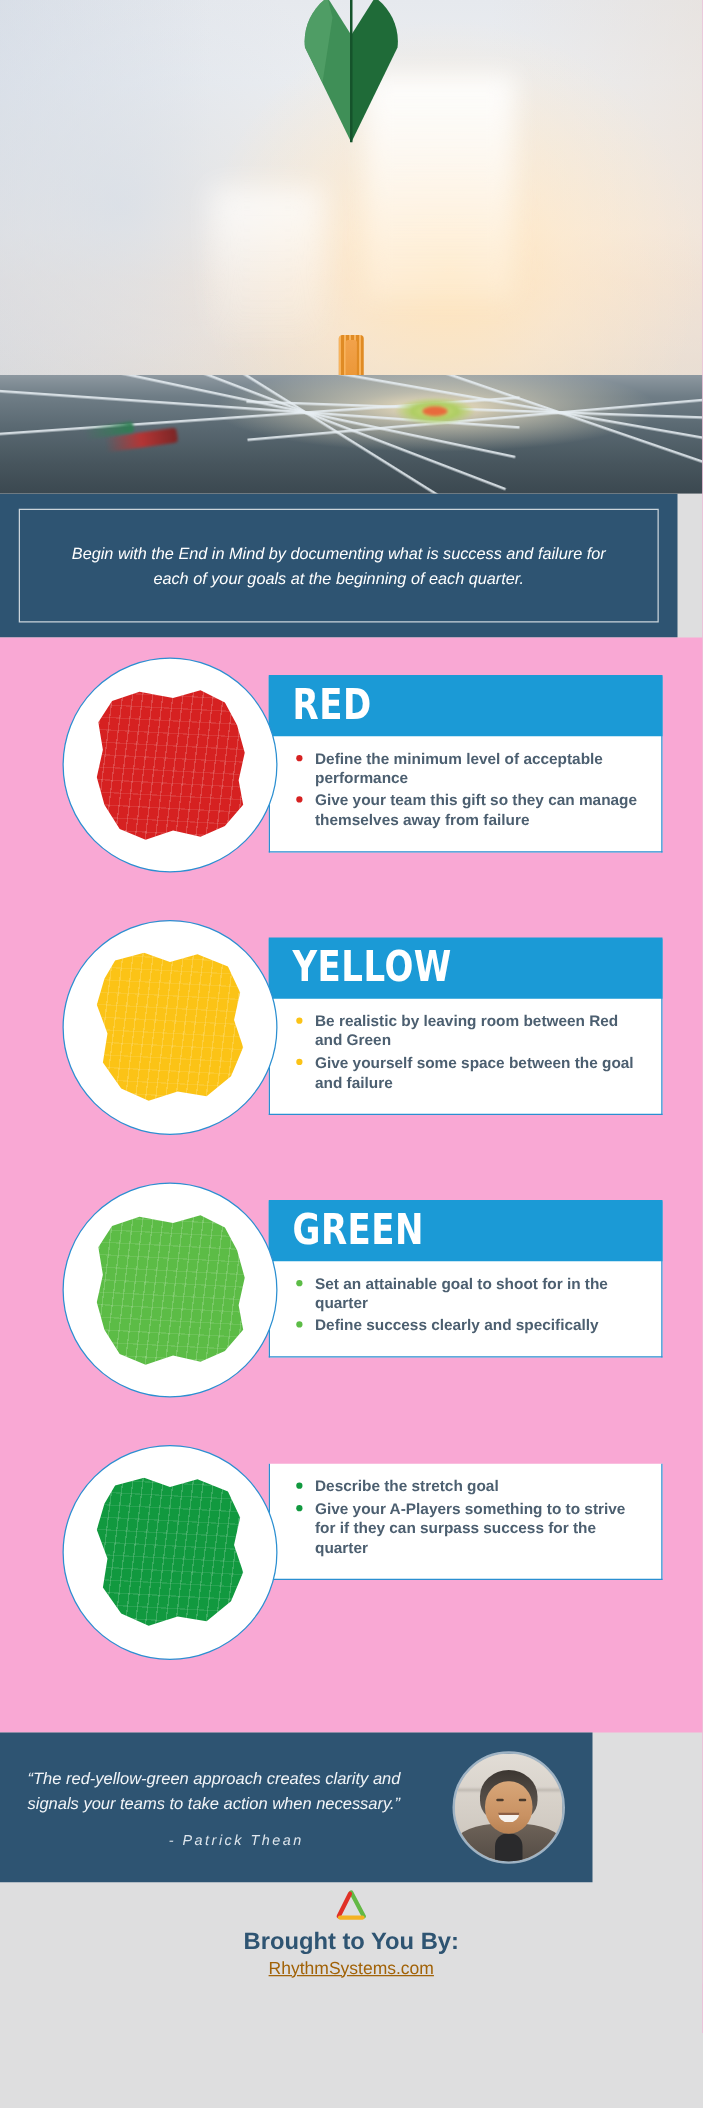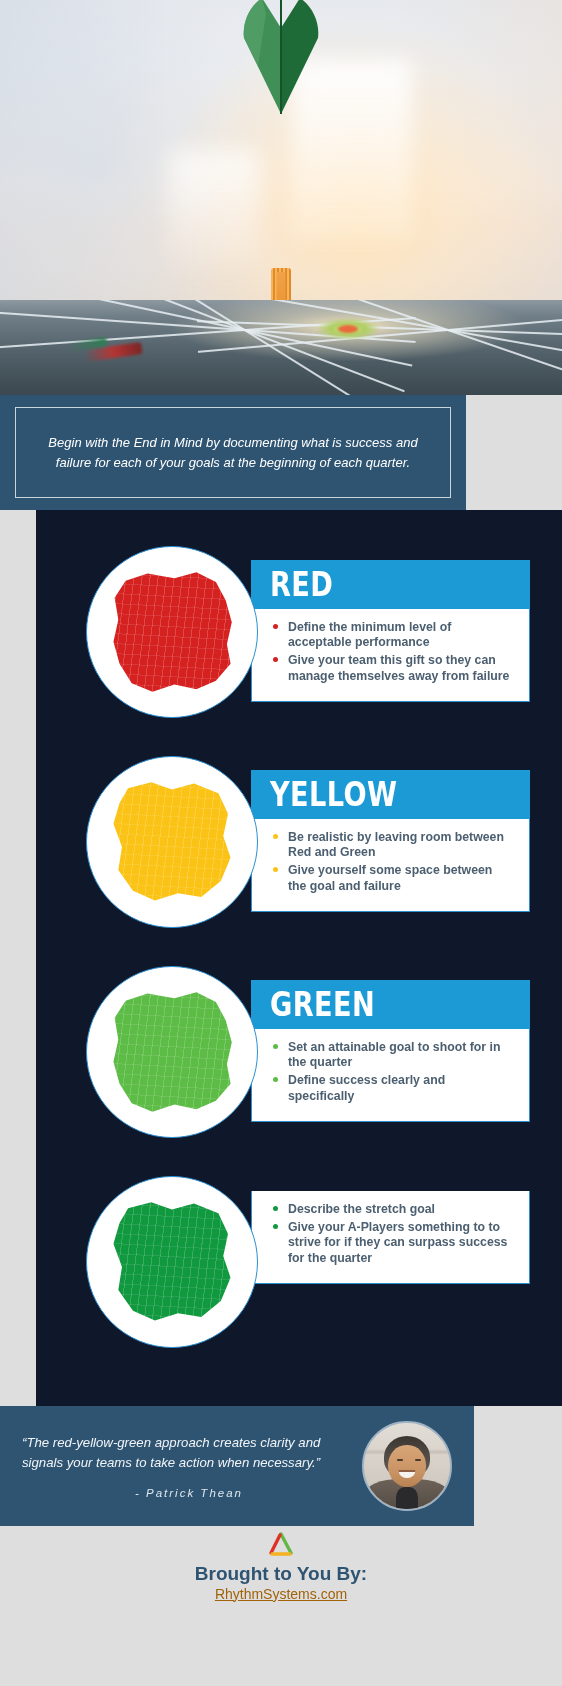--- a/index.html
+++ b/index.html
@@ -127,37 +127,37 @@
     transform-origin:center;
     white-space:nowrap;
   }
   .title-rule { width:300px; height:2px; background:#2f8f3f; margin:2px auto 8px; }
   .subtitle {
     color:#ffffff; font-size:13.5px; letter-spacing:1.6px; font-weight:400;
   }
 
   
   .intro {
-    width:466px; height:115px;
+    width:542px; height:115px;
     background:#2e5472;
     padding:12px 15px;
   }
   .intro-inner {
     width:100%; height:100%;
     border:1px solid rgba(255,255,255,.75);
     display:flex; align-items:center; justify-content:center;
     padding:0 26px;
   }
   .intro-text {
     color:#ffffff; font-style:italic; font-size:13px; line-height:1.5;
     text-align:center;
   }
 
   
-  .cards { background:#0f172a; padding:36px 0 20px;margin-left:36px; }
+  .cards { background:#f9a8d4; padding:16px 0 20px; }
   .card {
     position:relative;
     height:172px;
     margin:0 0 38px 0;
   }
   .card-body {
     position:absolute; left:215px; top:15px; right:32px;
     background:#ffffff;
     border:1px solid #2b8fd1;
     border-top:none;

